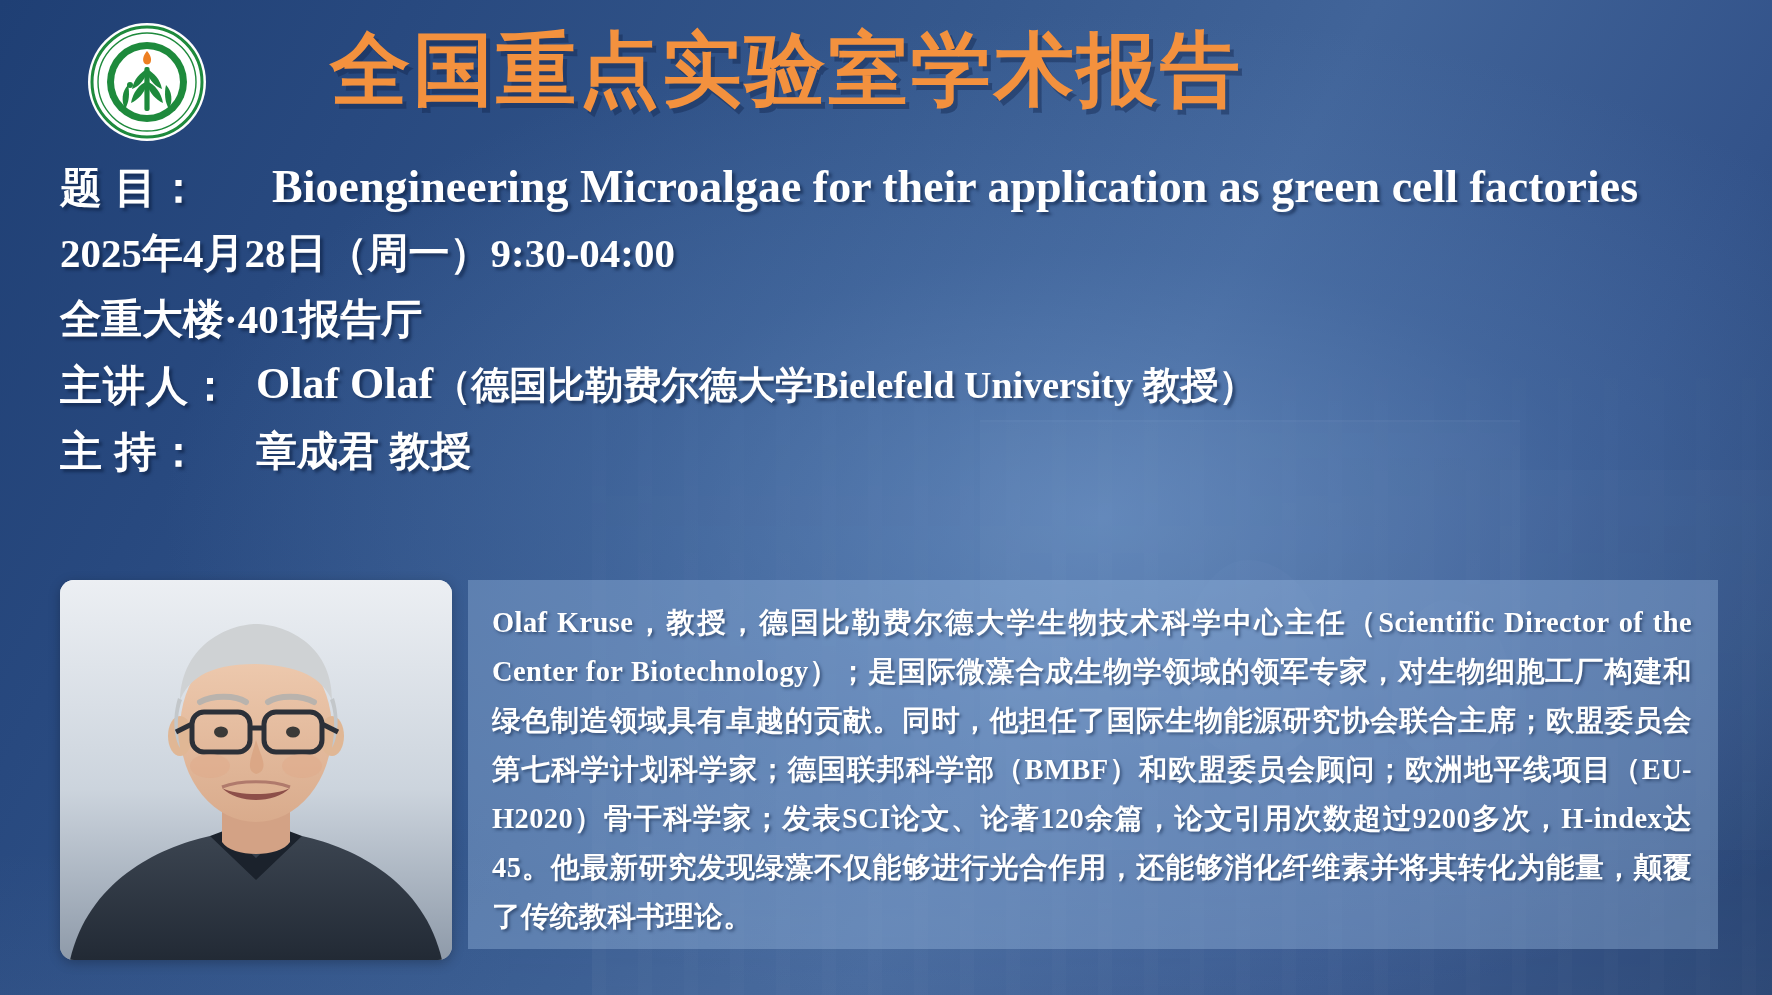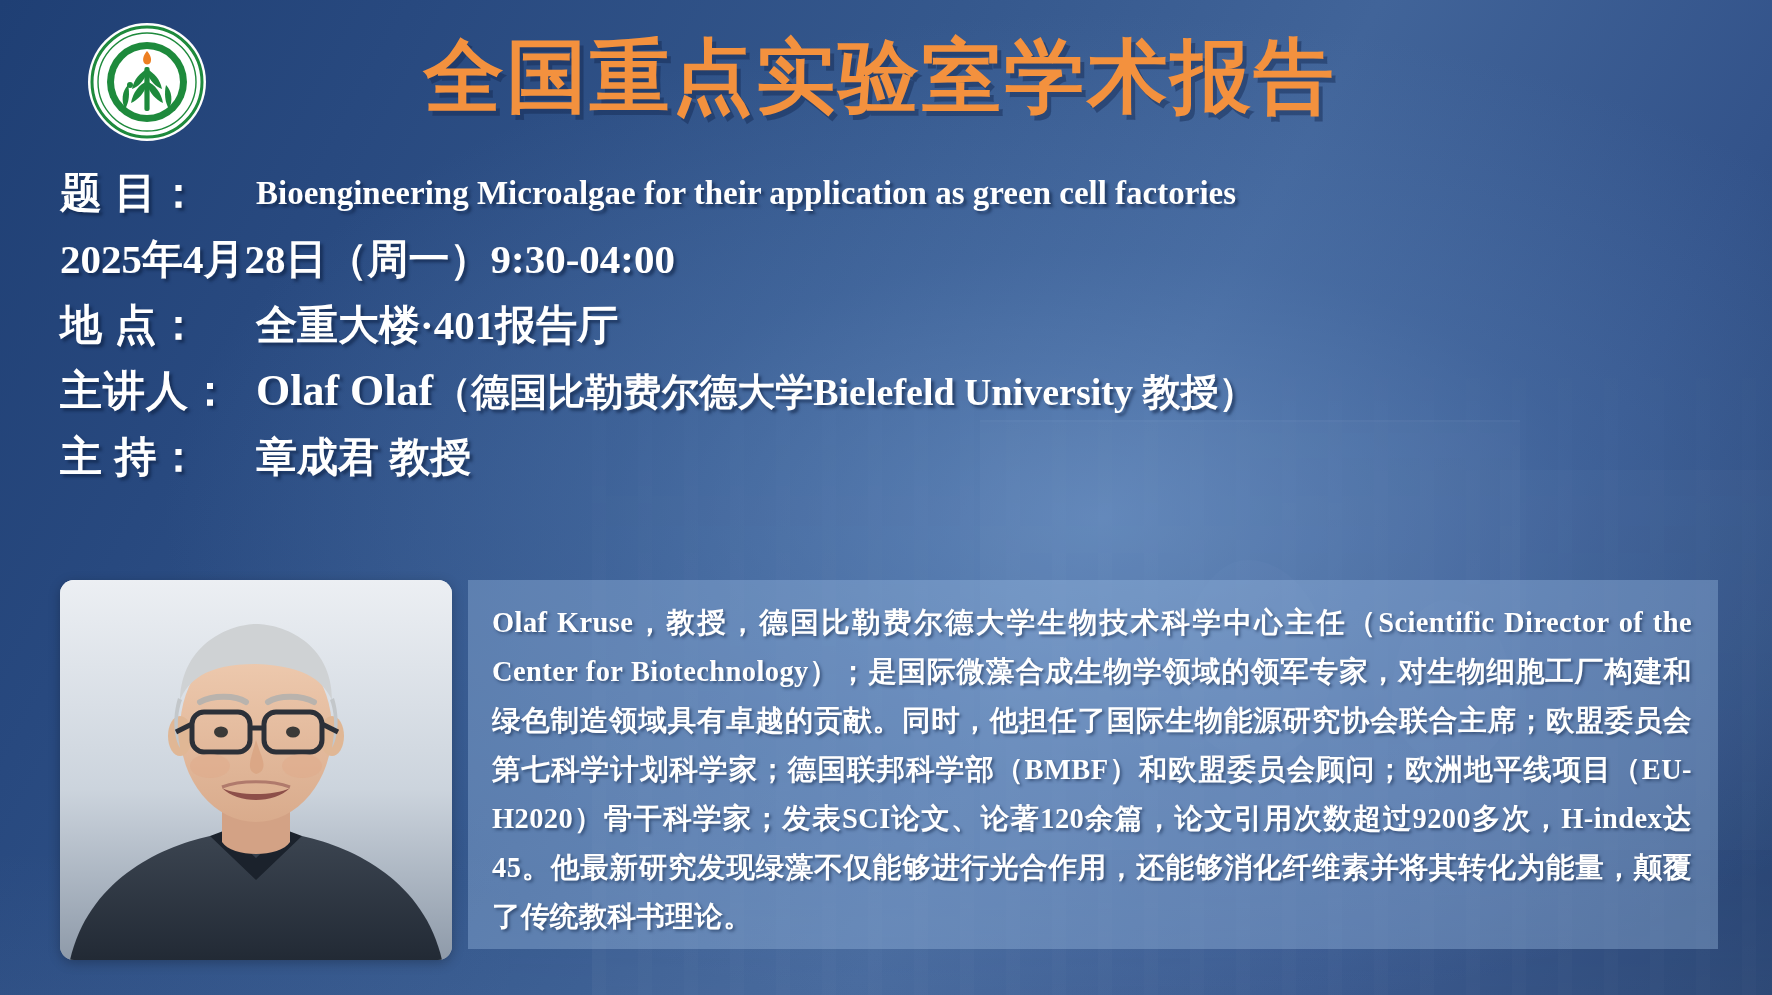--- a/index.html
+++ b/index.html
@@ -81,42 +81,42 @@
     left: 88px; top: 23px;
     width: 118px; height: 118px;
     border-radius: 50%;
     background: #ffffff;
     display: flex; align-items: center; justify-content: center;
   }
   .logo svg { display: block; }
 
   .poster-title {
     position: absolute;
-    left: 330px; top: 25px;
+    left: 330px; top: 18px;
     width: 1100px;
-    text-align: center;
+    text-align: left;
     font-family: Liberation Sans, sans-serif;
     font-weight: bold;
     font-size: 80px;
     line-height: 104px;
     letter-spacing: 3px;
     color: #F3913E;
     text-shadow: 4px 5px 0 rgba(20,40,80,0.45);
     white-space: nowrap;
   }
 
   
   .info {
     position: absolute;
     left: 60px; top: 160px;
     width: 1700px;
   }
   .info-row {
     display: flex;
-    align-items: center;
+    align-items: flex-start;
     height: 66px;
     white-space: nowrap;
   }
   .info-label {
     flex: 0 0 auto;
     width: 196px;
     color: #ffffff;
     font-weight: bold;
     font-size: 42px;
     font-family: "Liberation Serif", "DejaVu Serif", serif;
@@ -124,21 +124,21 @@
     letter-spacing: 1px;
   }
   .info-value {
     flex: 0 1 auto;
     color: #ffffff;
     font-weight: bold;
     font-size: 41px;
     font-family: "Liberation Serif", "DejaVu Serif", serif;
     text-shadow: 3px 3px 3px rgba(10,28,60,0.55);
   }
-  .info-row.r-title .info-value { font-size: 33px; }
+  .info-row.r-title .info-value { font-size: 46px; margin-left: 16px; }
   .info-row.r-speaker .info-value { font-size: 44px; }
   .info-row.r-speaker .info-value .sub { font-size: 38px; margin-top: 31px; }
 
   
   .photo {
     position: absolute;
     left: 60px; top: 580px;
     width: 392px; height: 380px;
     border-radius: 14px;
     overflow: hidden;
@@ -212,21 +212,20 @@
     <div class="info-row r-title">
       <span class="info-label">题    目：</span>
       <span class="info-value">Bioengineering Microalgae for their application as green cell factories</span>
     </div>
 
     <div class="info-row r-time">
       <span class="info-value">2025年4月28日（周一）9:30-04:00</span>
     </div>
 
     <div class="info-row r-venue">
-      <span class="info-label">地    点：</span>
       <span class="info-value">全重大楼·401报告厅</span>
     </div>
 
     <div class="info-row r-speaker">
       <span class="info-label">主讲人：</span>
       <span class="info-value">
         <span>Olaf Olaf</span><span class="sub">（德国比勒费尔德大学Bielefeld University 教授）</span>
       </span>
     </div>
 

